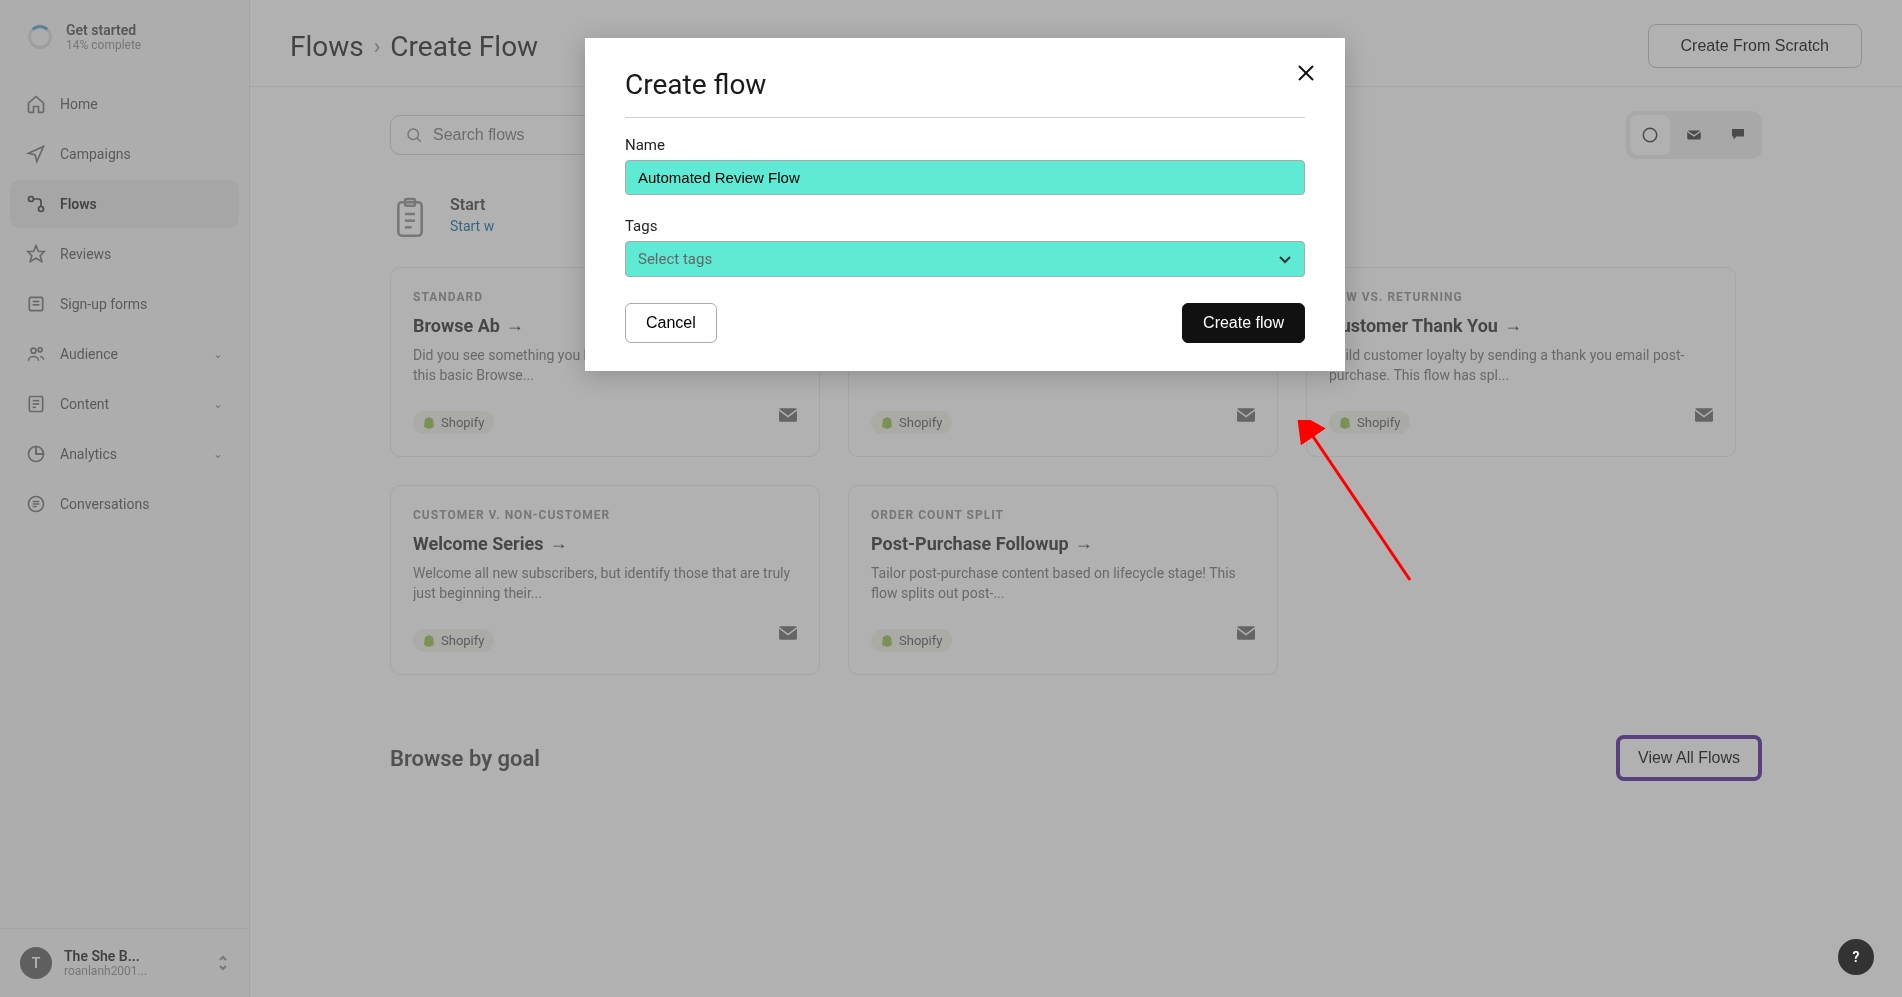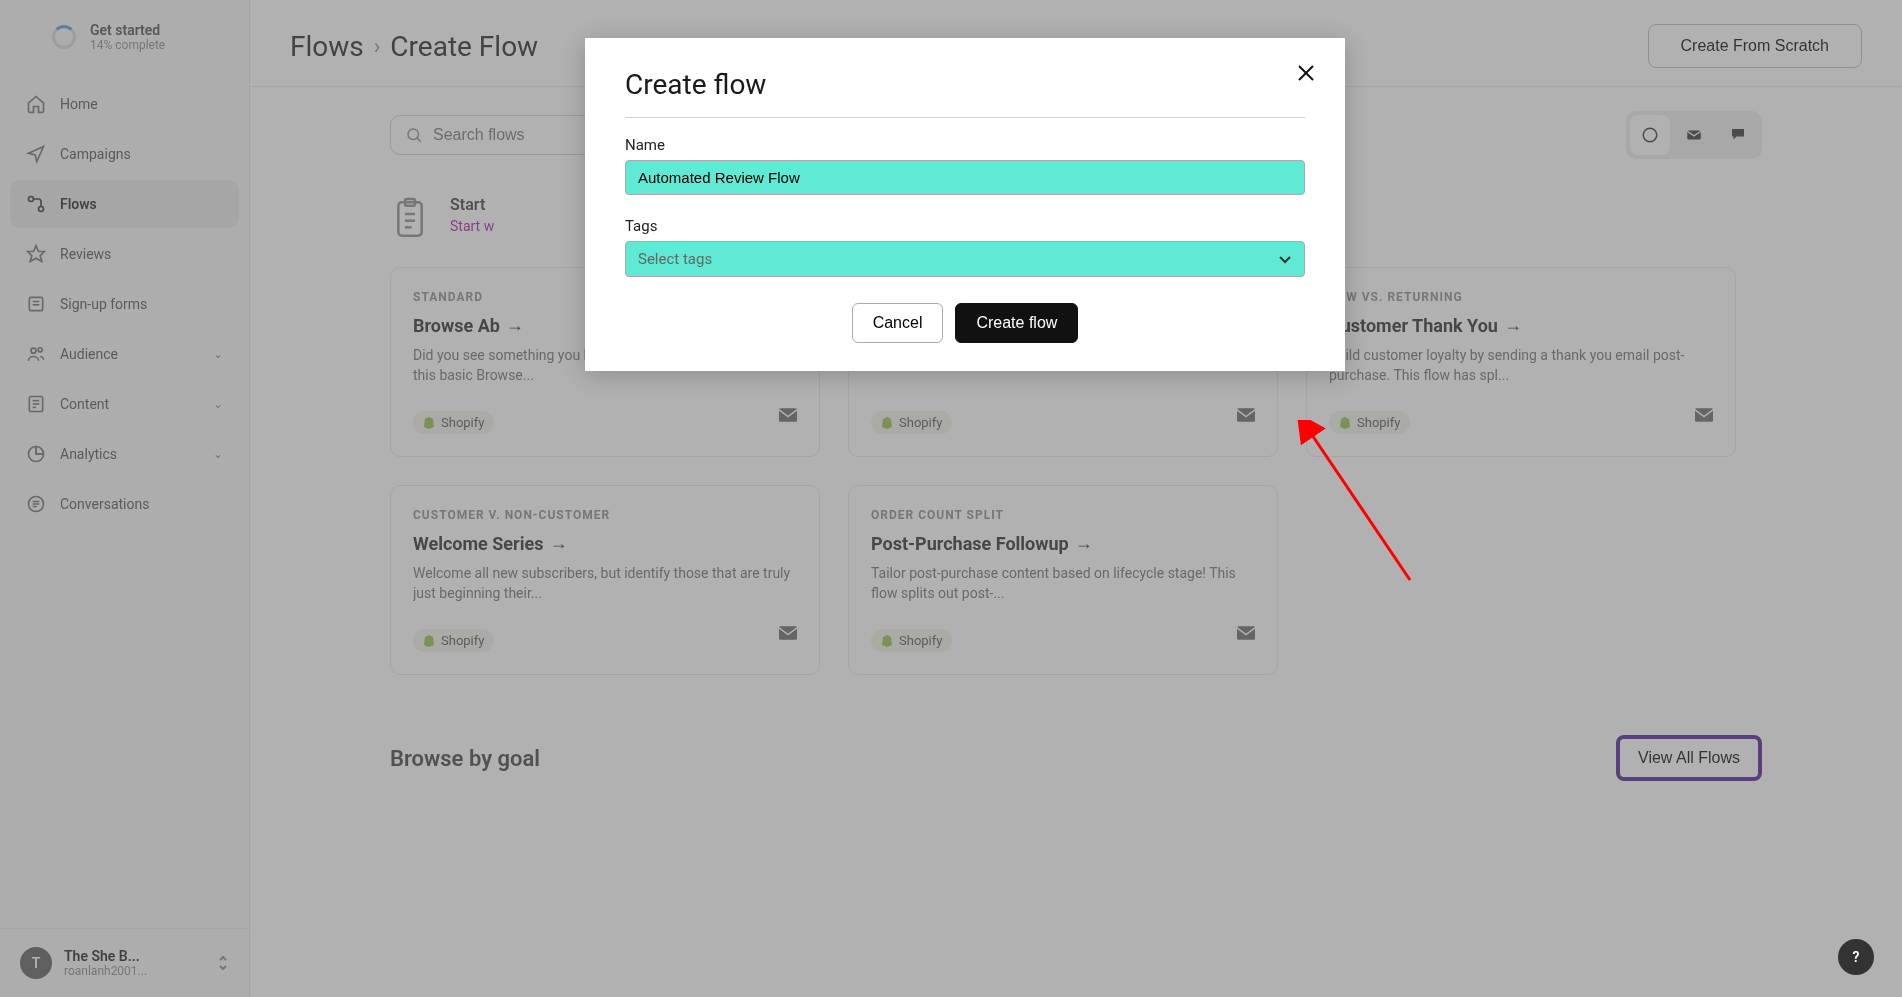--- a/index.html
+++ b/index.html
@@ -23,21 +23,20 @@
     border-right: 1px solid #e5e5e5;
     display: flex;
     flex-direction: column;
     background: #f7f7f7;
   }
   .sidebar-top {
     padding: 22px 24px 18px 28px;
     display: flex;
     align-items: center;
     gap: 14px;
-    margin-left: 24px;
   }
   .progress-circle {
     width: 24px; height: 24px;
     border: 3px solid #d9d9d9;
     border-top-color: #4a9ed6;
     border-radius: 50%;
   }
   .sidebar-top .txt { display:flex; flex-direction:column; }
   .get-started { font-weight: 600; color:#4a4a4a; }
   .progress-pct { font-size: 12px; color:#8a8a8a; }
@@ -162,21 +161,21 @@
   }
   .filter-icons .fi.sel { background:#fff; }
 
   .starter-section {
     display:flex; gap:20px;
     margin: 36px 0 24px 100px;
     align-items:flex-start;
   }
   .clipboard-icon { color:#7a7a7a; }
   .starter-title { font-size:16px; font-weight:600; color:#3e3e3e;}
-  .starter-sub { font-size:14px; color:#a21caf; margin-top:4px;}
+  .starter-sub { font-size:14px; color:#0369a1; margin-top:4px;}
 
   .cards {
     display:grid;
     grid-template-columns: repeat(3, 430px);
     gap: 28px;
     margin-left:100px;
   }
   .card {
     border:1px solid #e6e6e6;
     border-radius:10px;
@@ -248,21 +247,21 @@
     width:100%;
     border:1px solid #aaa;
     border-radius:4px;
     padding:8px 12px;
     font-size:15px;
     background:#5eead4;
   }
   .select-input { display:flex; align-items:center; justify-content:space-between; color:#666; cursor:pointer;}
   .field-gap { height:22px; }
   .modal-buttons {
-    display:flex; justify-content:center; gap:12px;
+    display:flex; justify-content:space-between; gap:12px;
     margin-top:26px;
   }
   .btn {
     padding:10px 20px;
     border-radius:6px;
     font-size:16px;
     cursor:pointer;
   }
   .btn-secondary { background:#fff; border:1px solid #aaa; }
   .btn-primary   { background:#111; color:#fff; border:1px solid #111; font-weight:500;}

